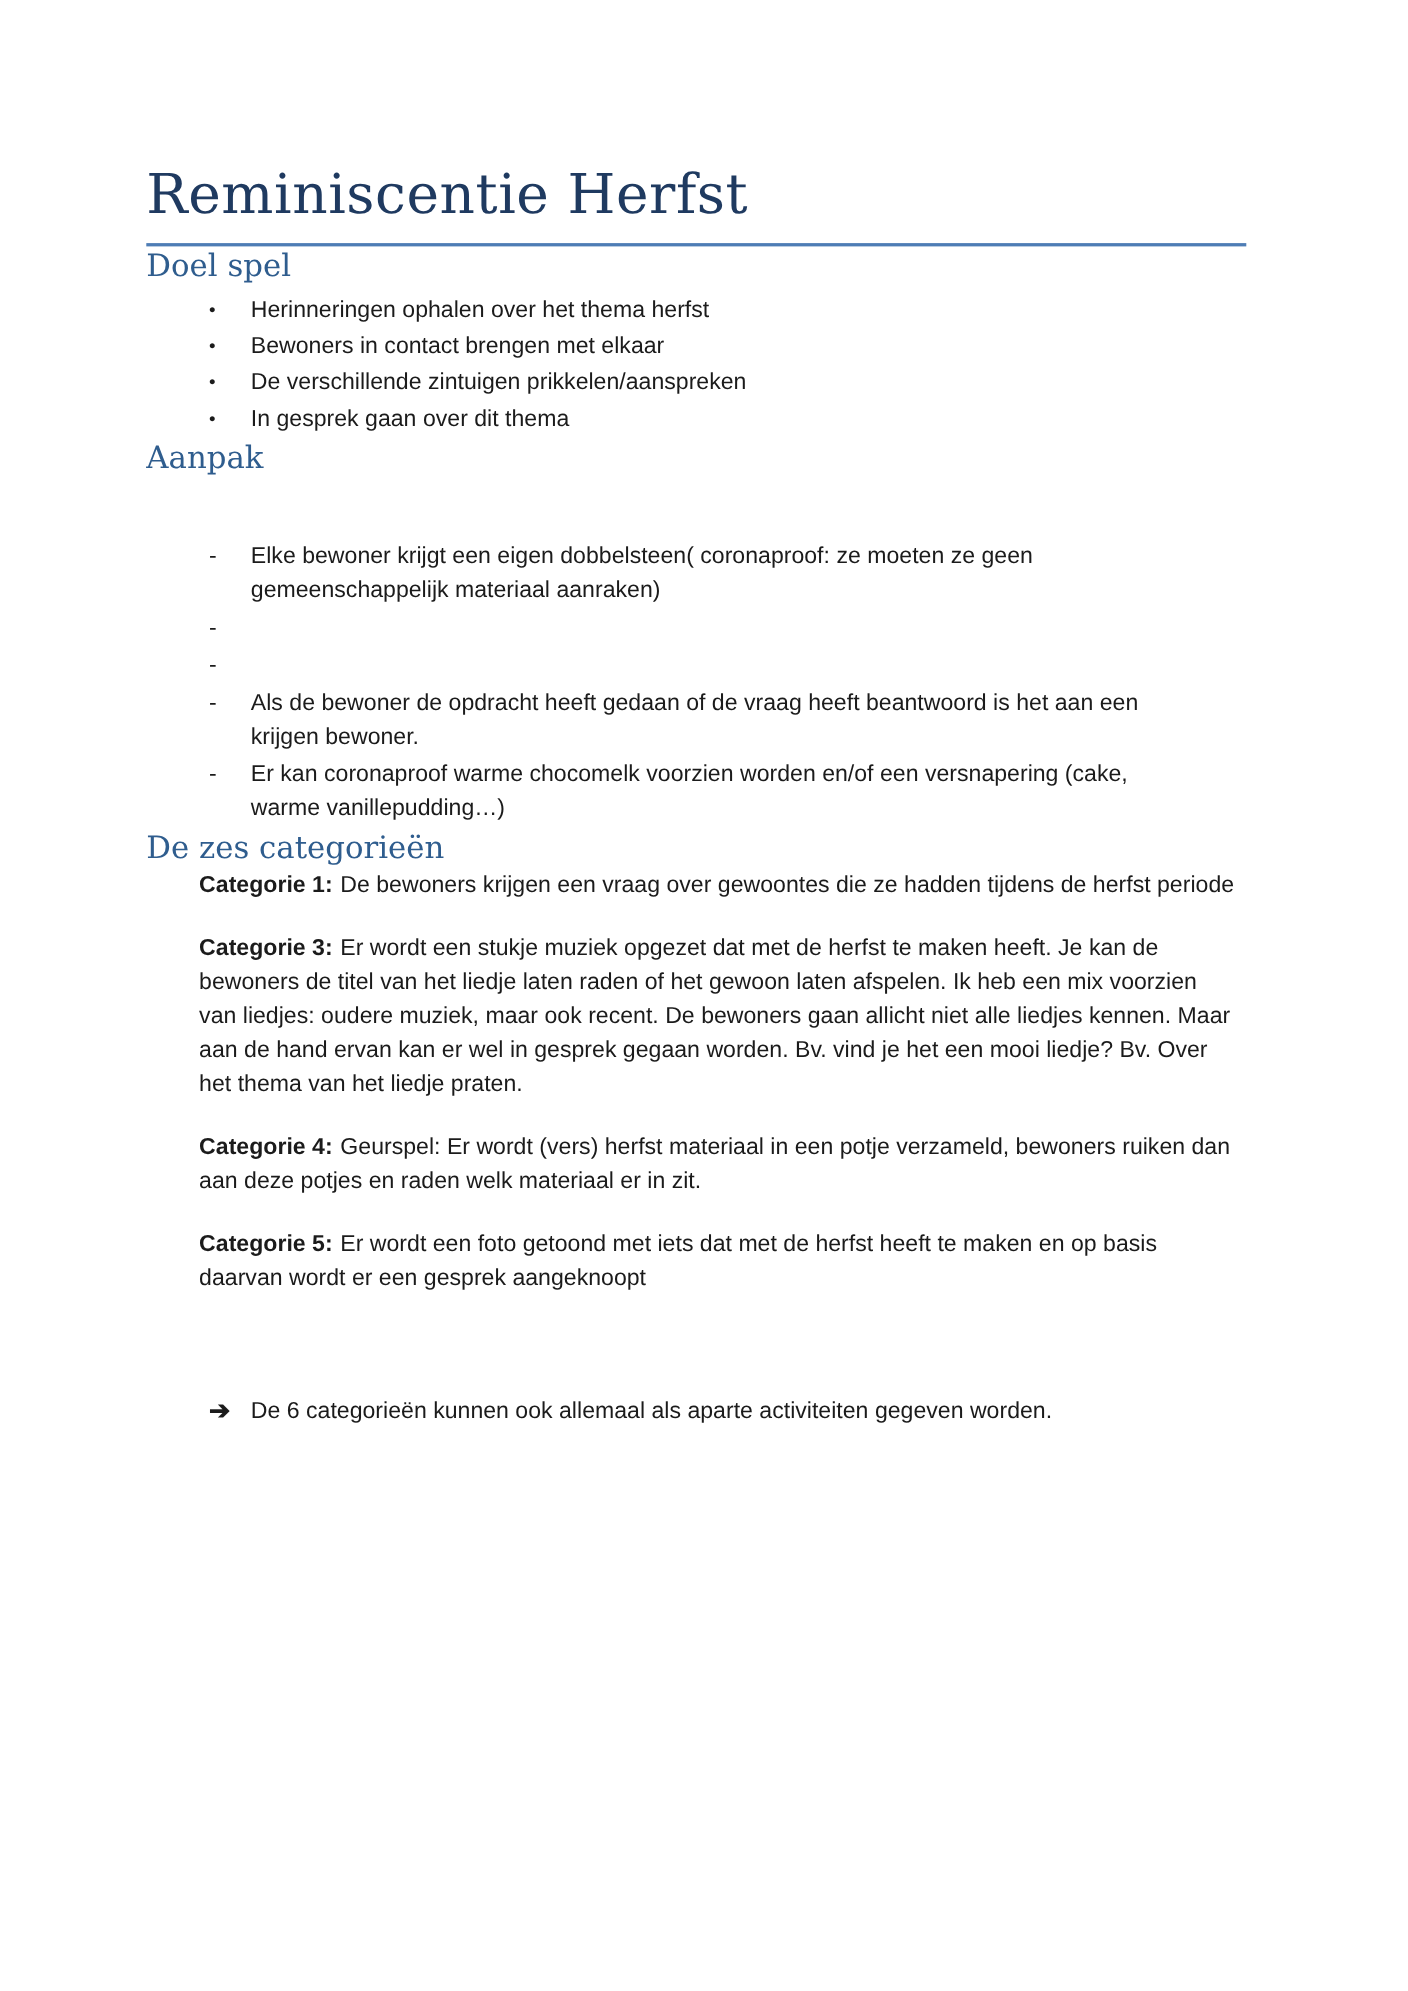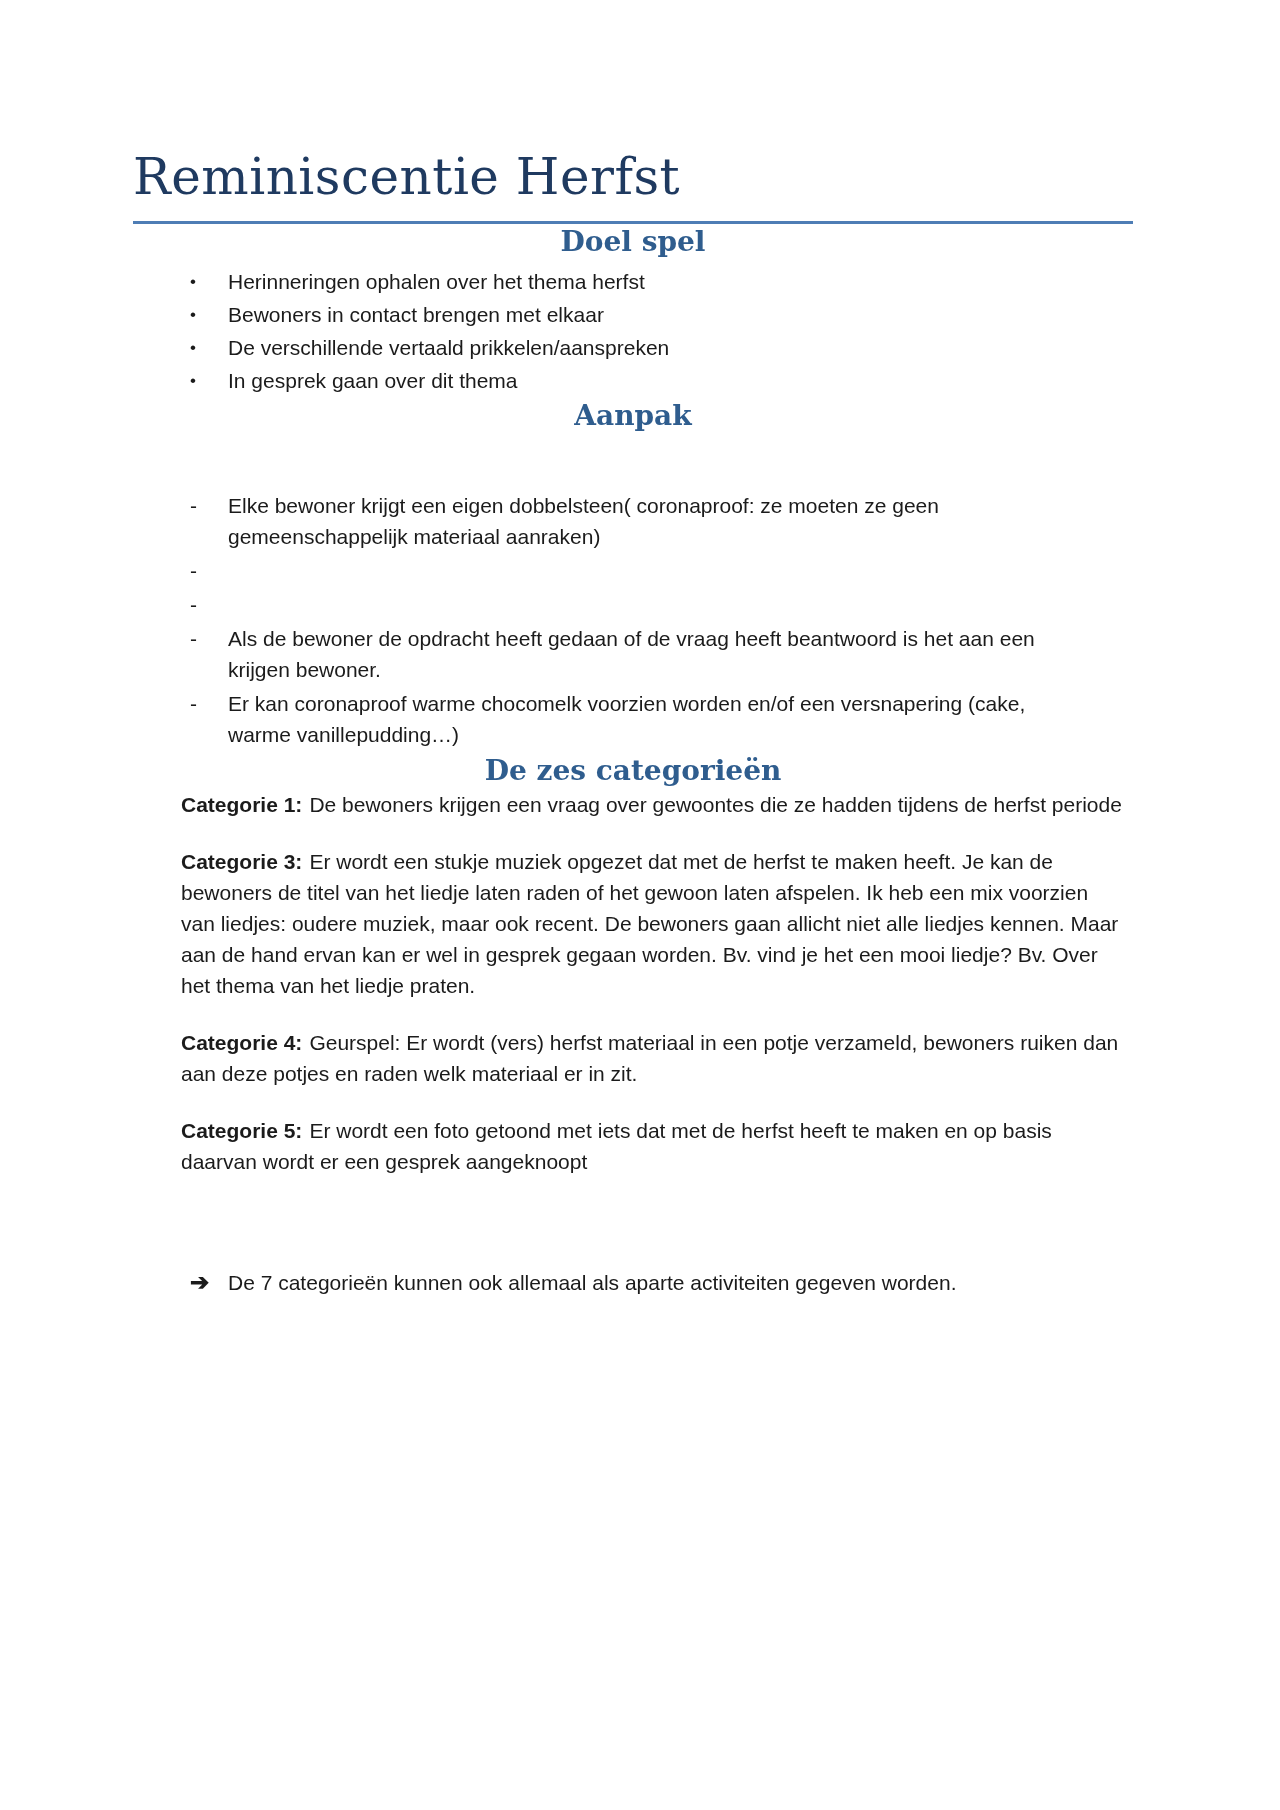--- a/index.html
+++ b/index.html
@@ -28,25 +28,24 @@
     letter-spacing: 0.5px;
   }
   .title-rule {
     height: 0;
     margin-top: 15px;
     border-bottom: 3px solid #4e7db5;
   }
   h2.sec-heading {
     margin: 0;
     font-family: "DejaVu Serif", "Liberation Serif", serif;
-    font-weight: 700;
+    font-weight: 400;
     font-size: 28px;
     line-height: 36px;
     color: #2f5d8e;
-    text-align: center;
   }
   .h-doel   { margin-top: 58px; }
   .h-aanpak { margin-top: 52px; }
   .h-cats   { margin-top: 64px; }
 
   .doc-list {
     list-style: none;
     margin: 0;
     padding: 0 0 0 57px;
   }
@@ -106,21 +105,21 @@
     <li>
       <span class="marker bullet">•</span>
       <span class="li-text">Herinneringen ophalen over het thema herfst</span>
     </li>
     <li>
       <span class="marker bullet">•</span>
       <span class="li-text">Bewoners in contact brengen met elkaar</span>
     </li>
     <li>
       <span class="marker bullet">•</span>
-      <span class="li-text">De verschillende vertaald prikkelen/aanspreken</span>
+      <span class="li-text">De verschillende zintuigen prikkelen/aanspreken</span>
     </li>
     <li>
       <span class="marker bullet">•</span>
       <span class="li-text">In gesprek gaan over dit thema</span>
     </li>
   </ul>
 
   <h2 class="sec-heading h-aanpak">Aanpak</h2>
   <ul class="doc-list dash-list">
     <li>
@@ -163,16 +162,16 @@
 aan deze potjes en raden welk materiaal er in zit.</span>
     </p>
     <p class="cat">
       <span class="cat-label">Categorie 5:</span><span class="pre">Er wordt een foto getoond met iets dat met de herfst heeft te maken en op basis
 daarvan wordt er een gesprek aangeknoopt</span>
     </p>
   </div>
 
   <div class="note">
     <span class="marker arrow">➔</span>
-    <span class="li-text">De 7 categorieën kunnen ook allemaal als aparte activiteiten gegeven worden.</span>
+    <span class="li-text">De 6 categorieën kunnen ook allemaal als aparte activiteiten gegeven worden.</span>
   </div>
 
 </div>
 
 </body></html>

